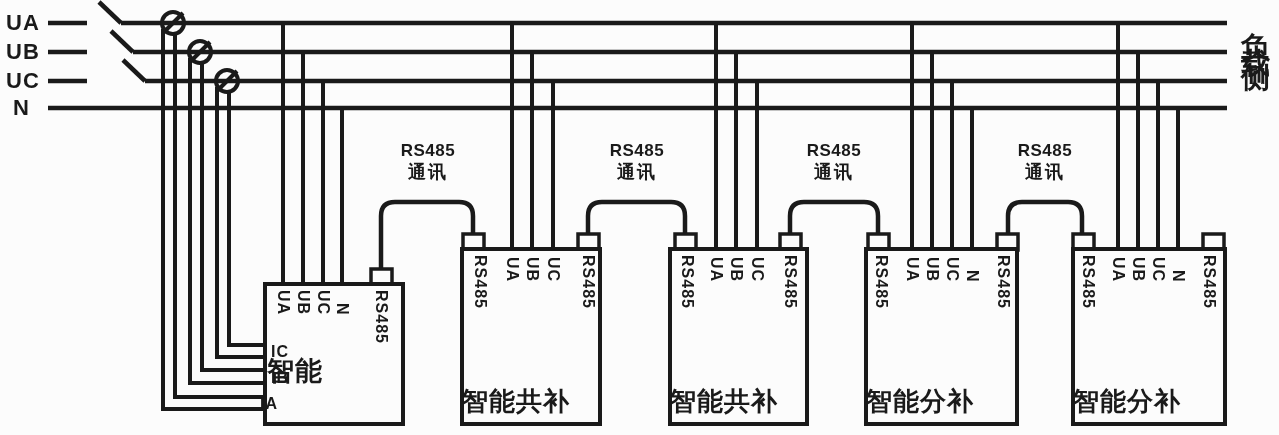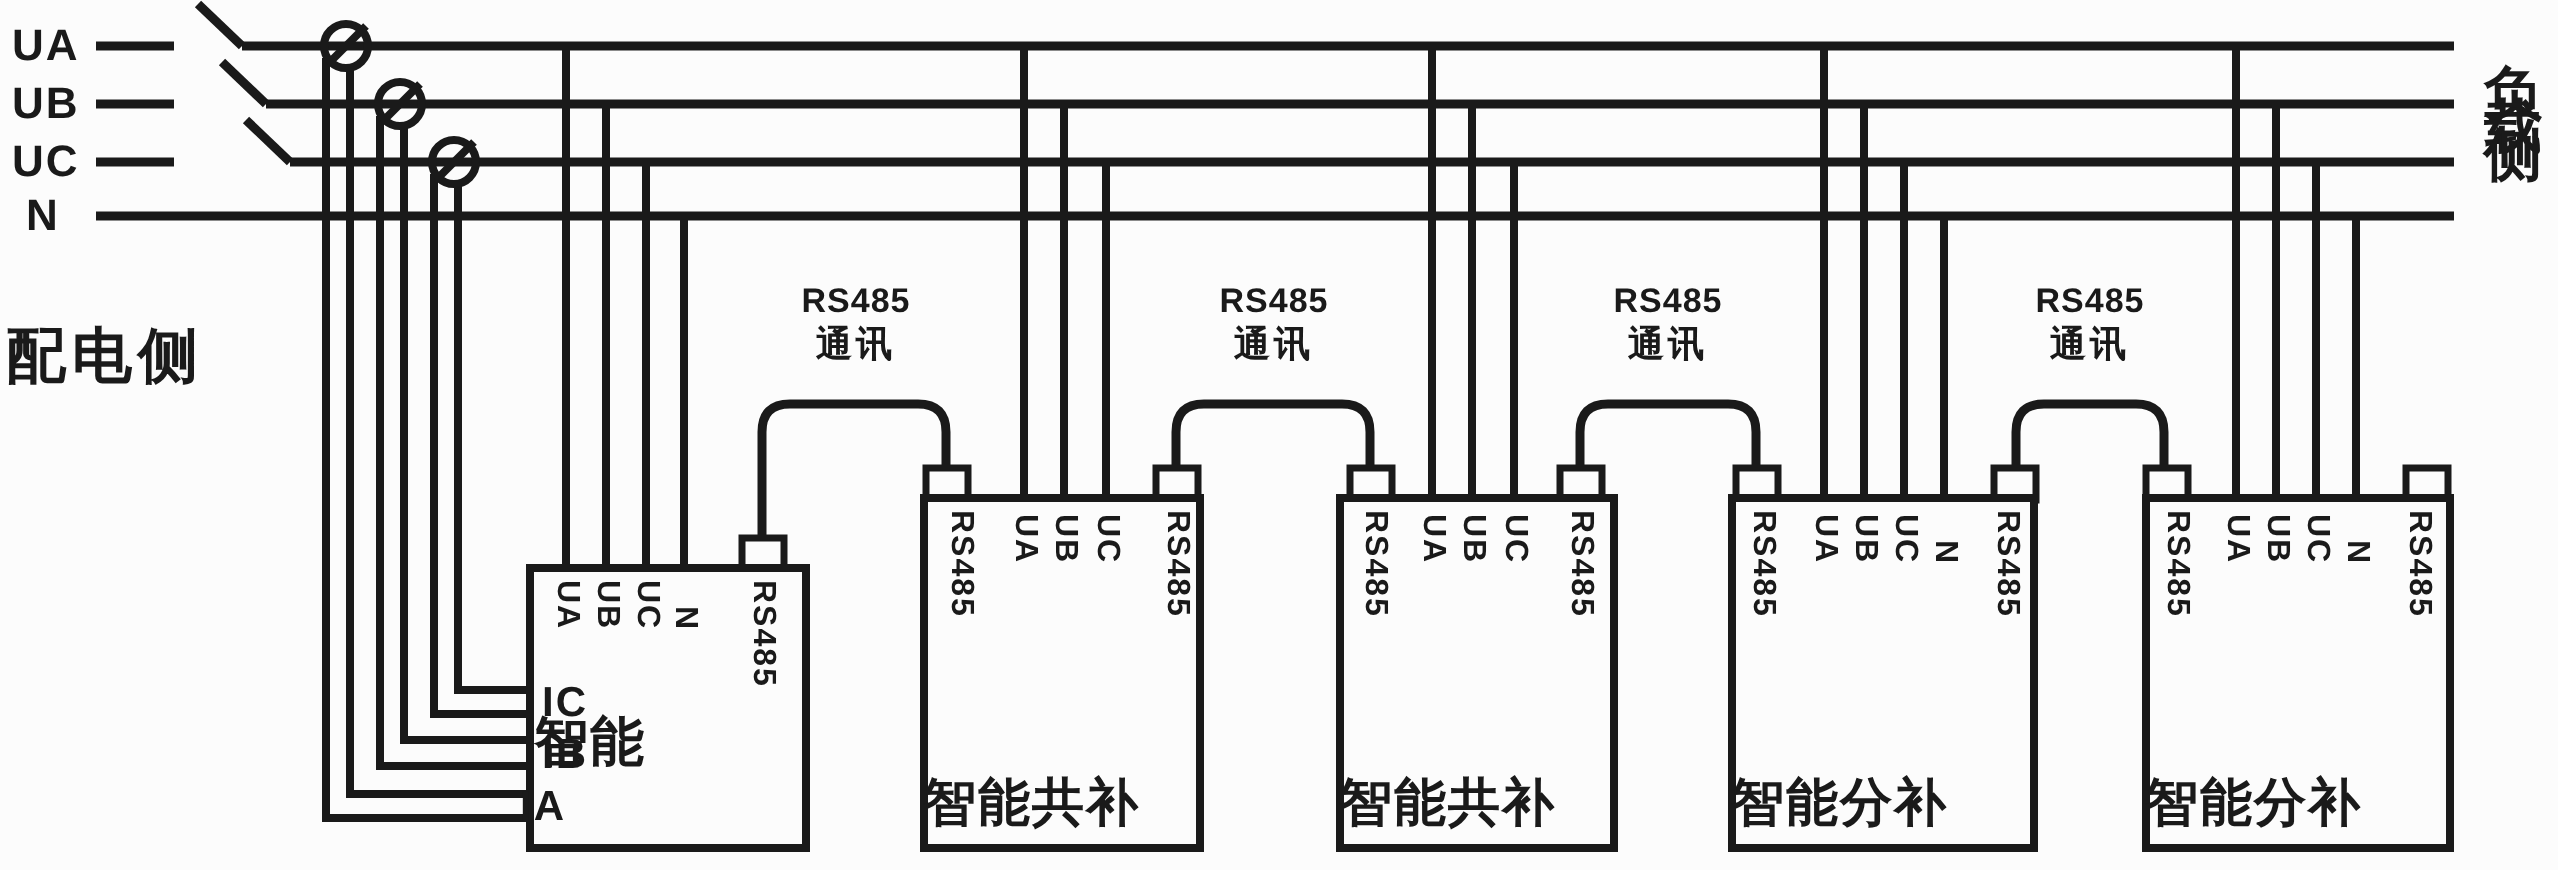--- a/index.html
+++ b/index.html
@@ -18,21 +18,21 @@
     font-size:29px;line-height:38px;letter-spacing:16px;
   }
   .comm{position:absolute;width:96px;text-align:center;font-weight:bold;}
   .comm .l1{font-size:17px;line-height:21px;letter-spacing:.5px;}
   .comm .l2{font-size:18px;line-height:22px;letter-spacing:2px;}
   .vterm{
     position:absolute;writing-mode:vertical-rl;text-orientation:mixed;
     font-weight:bold;font-size:16px;line-height:22px;letter-spacing:1px;
     white-space:nowrap;
   }
-  .iterm{font-size:21px;line-height:19px;letter-spacing:1px;}
+  .iterm{font-size:16px;line-height:19px;letter-spacing:1px;}
   .box-title{position:absolute;text-align:left;font-weight:bold;font-size:26px;line-height:33px;letter-spacing:1px;}
   .ctrl-title{font-size:27px;line-height:34px;}
 </style>
 </head>
 <body>
 
 <div id="canvas">
 
   <svg id="wires" width="1279" height="435" viewBox="0 0 1279 435">
     <g stroke="#1a1a1a" fill="none">
@@ -125,21 +125,20 @@
         <rect x="1073" y="249" width="152" height="175"></rect>
       </g>
     </g>
   </svg>
 
   <div class="lbl bus-lbl" style="left:6px;top:10px;">UA</div>
   <div class="lbl bus-lbl" style="left:6px;top:39px;">UB</div>
   <div class="lbl bus-lbl" style="left:6px;top:68px;">UC</div>
   <div class="lbl bus-lbl" style="left:13px;top:95px;">N</div>
 
-  <div class="lbl side-lbl" style="left:3px;top:158px;">配电侧</div>
   <div class="lbl load-lbl" style="left:1237px;top:8px;height:140px;">负载侧</div>
 
   <div class="comm" style="left:380px;top:140px;">
     <div class="l1">RS485</div>
     <div class="l2">通讯</div>
   </div>
   <div class="comm" style="left:589px;top:140px;">
     <div class="l1">RS485</div>
     <div class="l2">通讯</div>
   </div>

